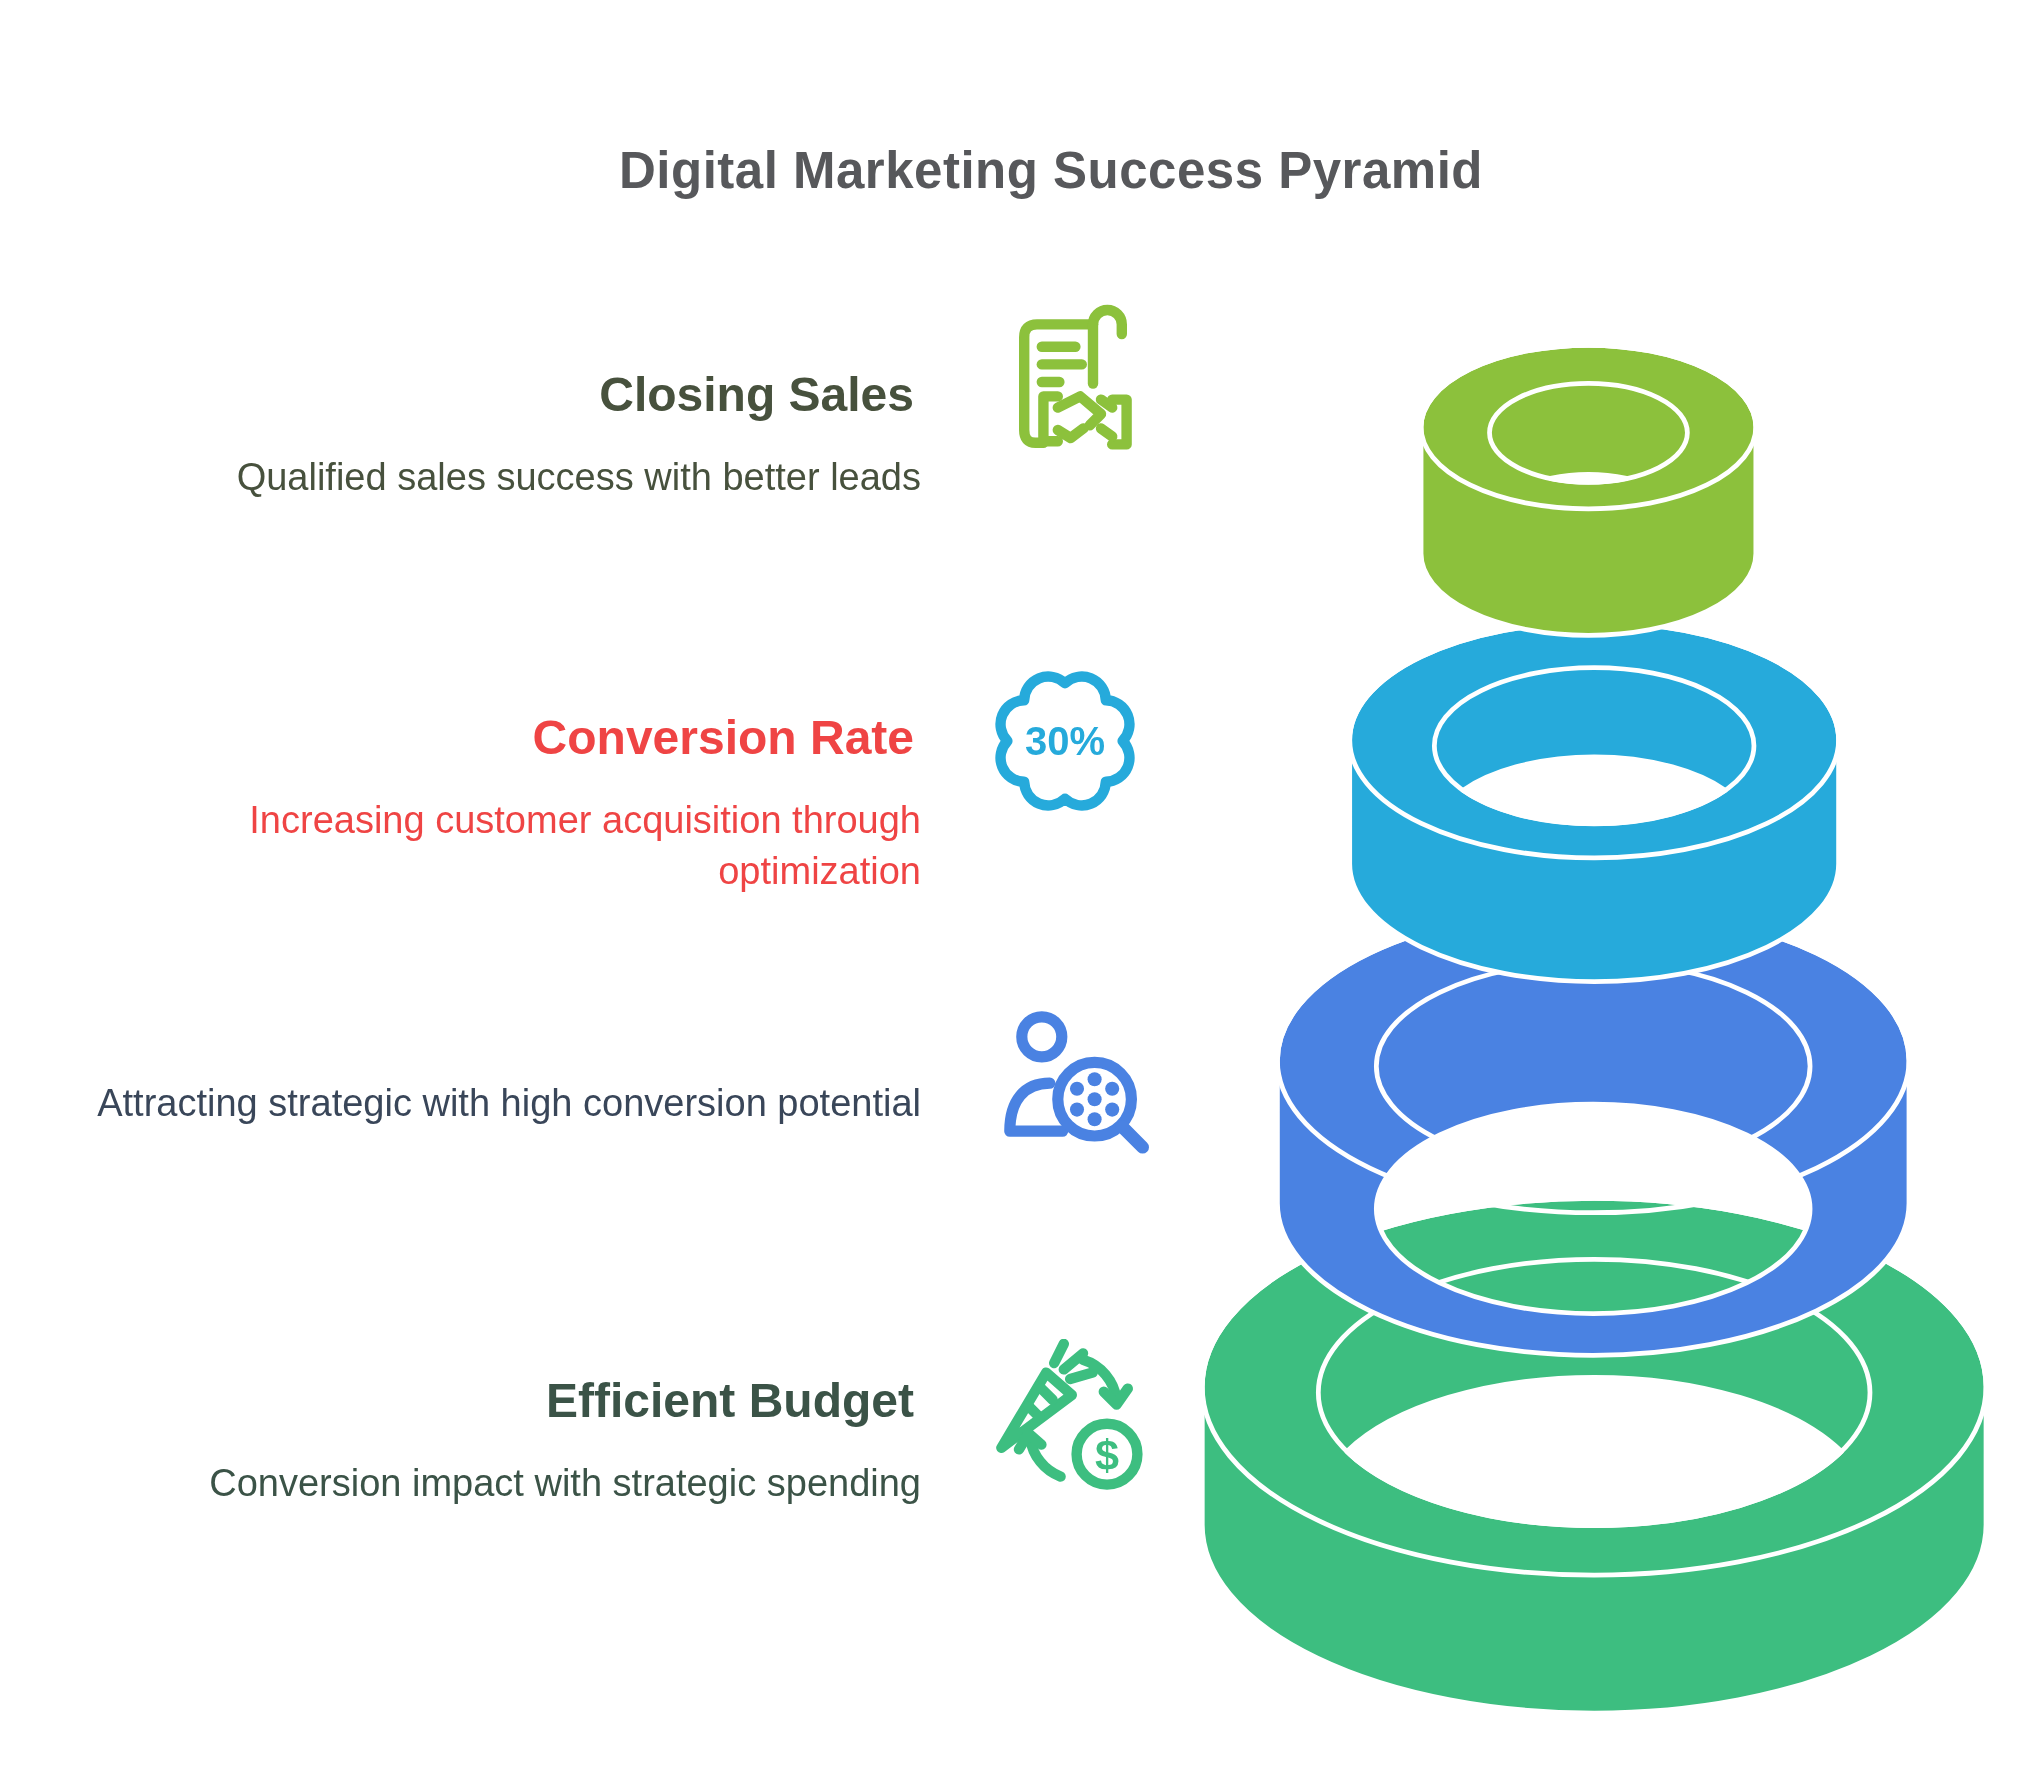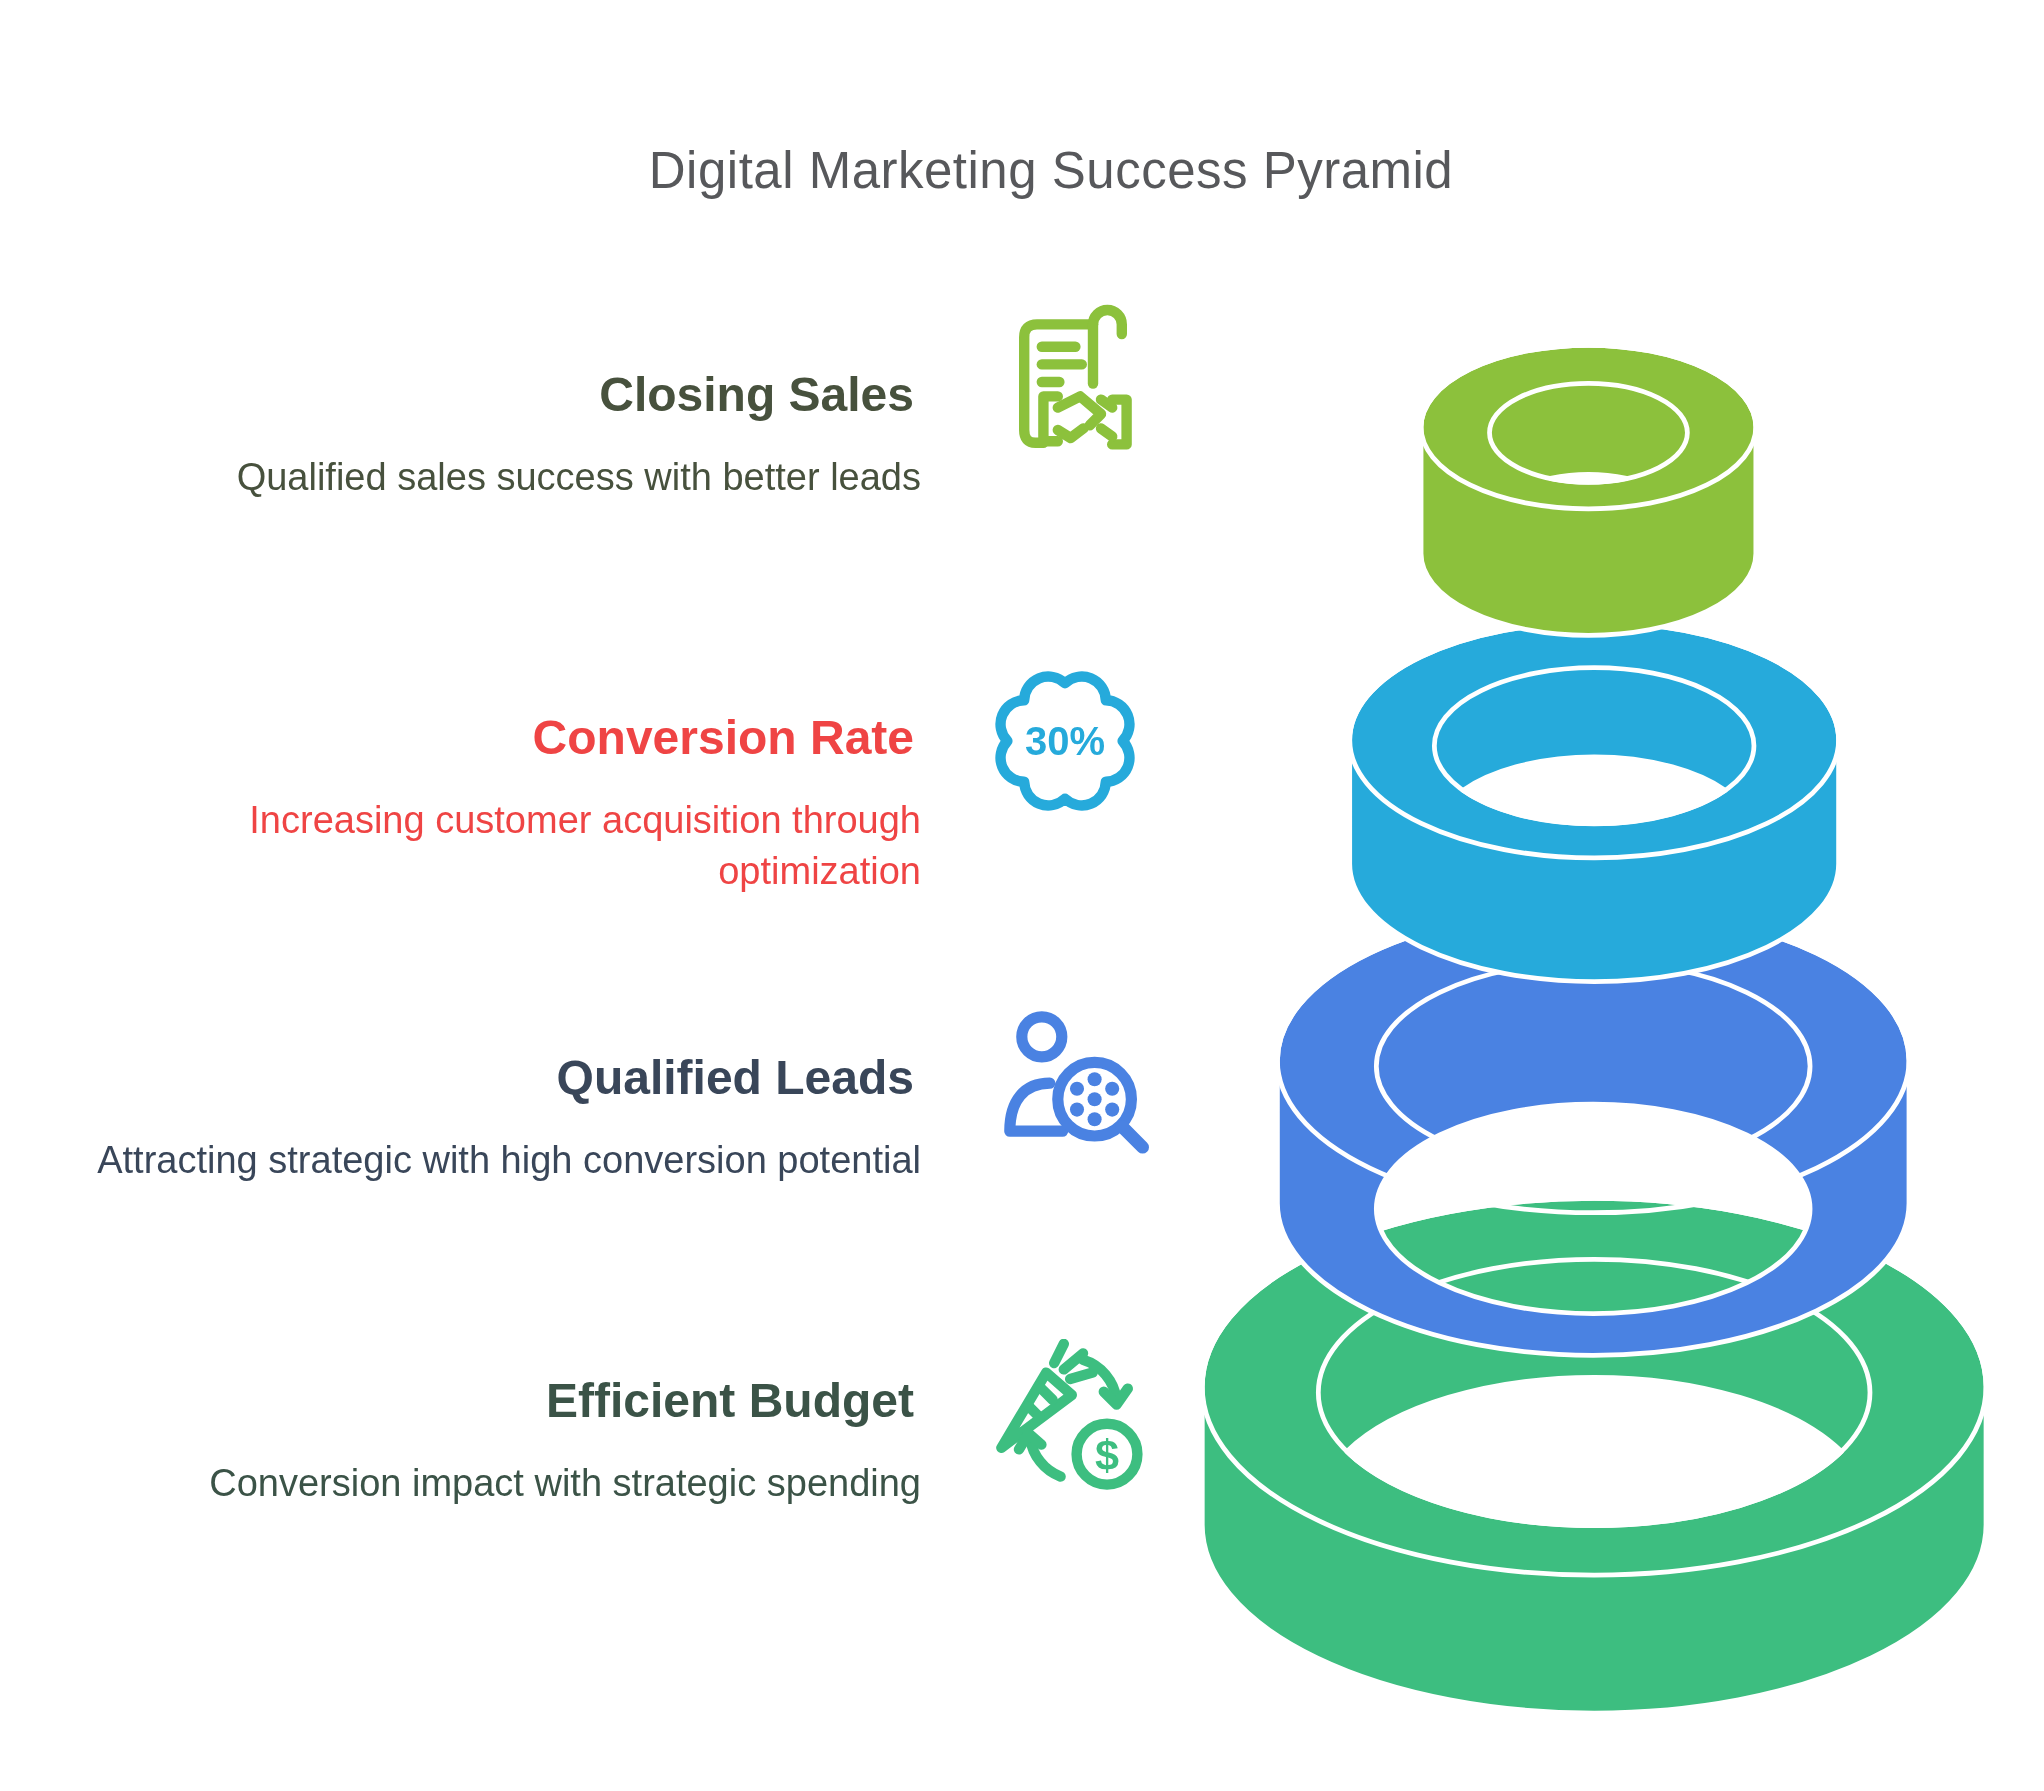--- a/index.html
+++ b/index.html
@@ -2,21 +2,21 @@
 <html style="font-size:15px"><head>
 <meta charset="utf-8">
 <style>
   html,body{margin:0;padding:0;}
   body{
     width:2045px;height:1792px;position:relative;background:#ffffff;
     font-family:"Liberation Sans", sans-serif;overflow:hidden;
   }
   .title{
     position:absolute;top:141px;left:0;right:0;margin-left:57px;
-    text-align:center;font-size:51px;font-weight:normal;color:#57585B;
+    text-align:center;font-size:51px;font-weight:bold;color:#57585B;
     letter-spacing:0.5px;
   }
   .section{position:absolute;left:95px;width:826px;text-align:right;}
   .section h2{margin:7px;font-size:48px;font-weight:bold;line-height:1.05;}
   .section p{margin:32px 0 0 0;font-size:38px;line-height:1.33;}
   .sec-1 h2,.sec-1 p{color:#47513D;}
   .sec-2 h2,.sec-2 p{color:#ef4444;}
   .sec-3 h2,.sec-3 p{color:#394659;}
   .sec-4 h2,.sec-4 p{color:#3B5347;}
   .sec-1{top:363px;} .sec-2{top:706px;} .sec-3{top:1046px;} .sec-4{top:1369px;}
@@ -62,21 +62,20 @@
   <p>Increasing customer acquisition through optimization</p>
 </div>
 <div class="icon-box icon-2">
   <svg viewBox="0 0 100 100">
     <path fill="none" stroke="#26AADB" stroke-width="6.5" stroke-linejoin="round" d="M86 50 A15 15 0 0 1 75.5 75.5 A15 15 0 0 1 50 86 A15 15 0 0 1 24.5 75.5 A15 15 0 0 1 14 50 A15 15 0 0 1 24.5 24.5 A15 15 0 0 1 50 14 A15 15 0 0 1 75.5 24.5 A15 15 0 0 1 86 50 Z"></path>
     <text class="badge-text" x="50" y="59" text-anchor="middle" fill="#26AADB">30%</text>
   </svg>
 </div>
 
 <div class="section sec-3">
-  <h2>Qualified Leads</h2>
   <p>Attracting strategic with high conversion potential</p>
 </div>
 <div class="icon-box icon-3">
   <svg viewBox="0 0 100 100">
     <g fill="none" stroke="#4A82E2" stroke-width="7" stroke-linecap="round" stroke-linejoin="round">
       <circle cx="28" cy="18" r="12.5"></circle>
       <path d="M41 77 H8 C8 58 17 47 33 47"></path>
       <circle cx="61" cy="57" r="23"></circle>
       <path d="M78 74 L91 87" stroke-width="8"></path>
     </g>

